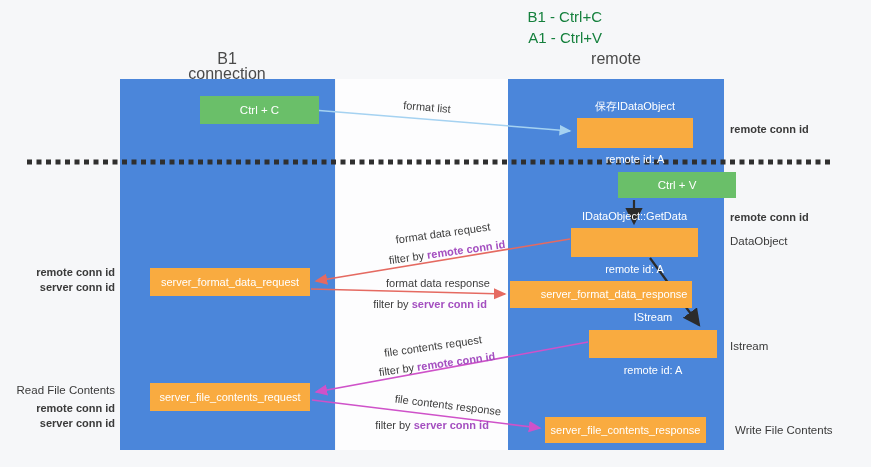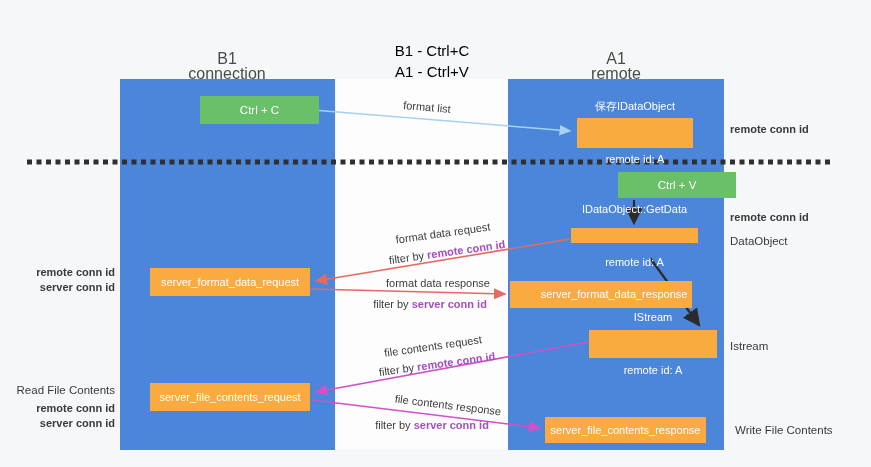--- a/index.html
+++ b/index.html
@@ -4,22 +4,22 @@
 <style>
   html,body{margin:0;padding:0;background:#f6f7f9;}
   .stage{
     position:relative;width:871px;height:467px;overflow:hidden;
     background:#f6f7f9;
     font-family:"Liberation Sans", sans-serif;
     color:#3d3d3d;
   }
   .band{position:absolute;background:#fdfdfe;}
   .lifeline{position:absolute;background:#4b86da;}
-  .title{position:absolute;left:262px;top:6px;width:340px;text-align:center;
-         font-size:15px;line-height:21px;color:#000000;margin-top:34px;}
+  .title{position:absolute;left:262px;top:6px;width:340px;text-align:right;
+         font-size:15px;line-height:21px;color:#15803d;}
   .col-header{position:absolute;text-align:center;font-size:16px;line-height:15px;color:#4a4a4a;}
   .node{position:absolute;display:flex;flex-direction:column;align-items:center;justify-content:center;
         background:#f9ab40;color:#ffffff;font-size:11px;line-height:13px;text-align:center;}
   .node.green{background:#6abf69;font-size:11.5px;margin-left:43px;}
   .node.two-line{font-size:11px;gap:40px;}
   .anno{position:absolute;font-size:11px;white-space:nowrap;color:#3d3d3d;
         transform:translate(-50%,-50%);}
   .anno.r-neg{transform:translate(-50%,-50%) rotate(-8deg);}
   .anno.r-pos{transform:translate(-50%,-50%) rotate(7deg);}
   .anno.r-sm{transform:translate(-50%,-50%) rotate(5deg);}
@@ -38,21 +38,20 @@
   <div class="title">
     <div>B1 - Ctrl+C</div>
     <div>A1 - Ctrl+V</div>
   </div>
 
   <div class="col-header" style="left:152px;top:51px;width:150px;">
     <div>B1</div>
     <div>connection</div>
   </div>
   <div class="col-header" style="left:541px;top:51px;width:150px;">
-    <div>A1</div>
     <div>remote</div>
   </div>
 
   <div class="band" style="left:336px;top:79px;width:172px;height:371px;"></div>
 
   <div class="lifeline" style="left:120px;top:79px;width:215px;height:371px;"></div>
   <div class="lifeline" style="left:508px;top:79px;width:216px;height:371px;"></div>
 
   <svg class="overlay" width="871" height="467">
     <defs>
@@ -82,21 +81,21 @@
   <div class="node green" style="left:157px;top:96px;width:119px;height:28px;">
     <div>Ctrl + C</div>
   </div>
   <div class="node two-line" style="left:577px;top:118px;width:116px;height:30px;">
     <div>保存IDataObject</div>
     <div>remote id: A</div>
   </div>
   <div class="node green" style="left:575px;top:172px;width:118px;height:26px;">
     <div>Ctrl + V</div>
   </div>
-  <div class="node two-line" style="left:571px;top:228px;width:127px;height:15px;align-items:center;">
+  <div class="node two-line" style="left:571px;top:228px;width:127px;height:29px;align-items:center;">
     <div>IDataObject::GetData</div>
     <div>remote id: A</div>
   </div>
   <div class="node" style="left:150px;top:268px;width:160px;height:28px;">
     <div>server_format_data_request</div>
   </div>
   <div class="node" style="left:510px;top:281px;width:156px;height:27px;padding-left:26px;">
     <div>server_format_data_response</div>
   </div>
   <div class="node two-line" style="left:589px;top:330px;width:128px;height:28px;">

